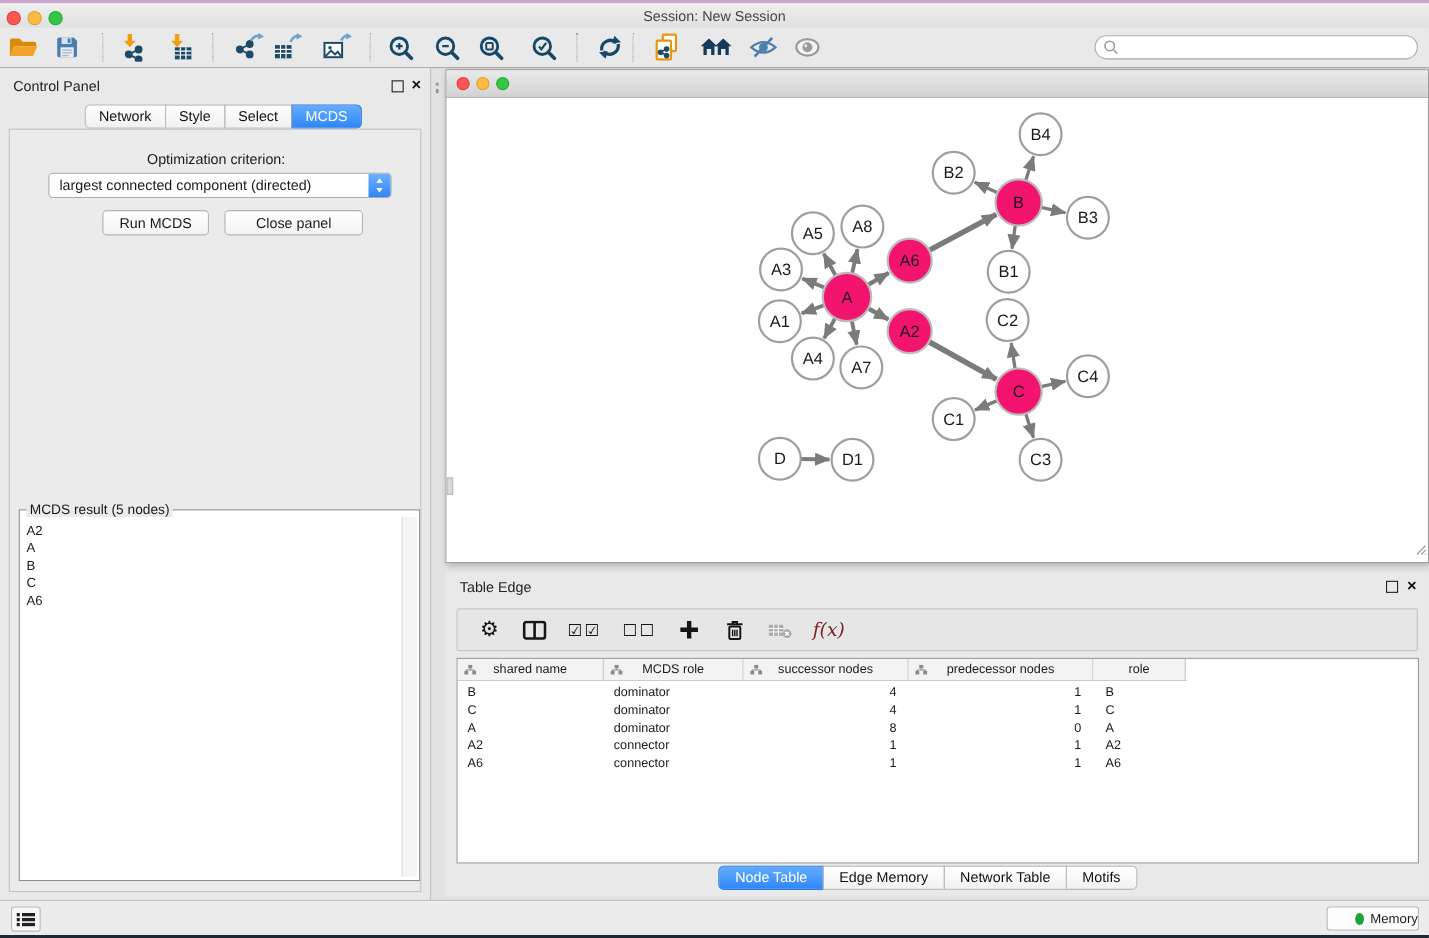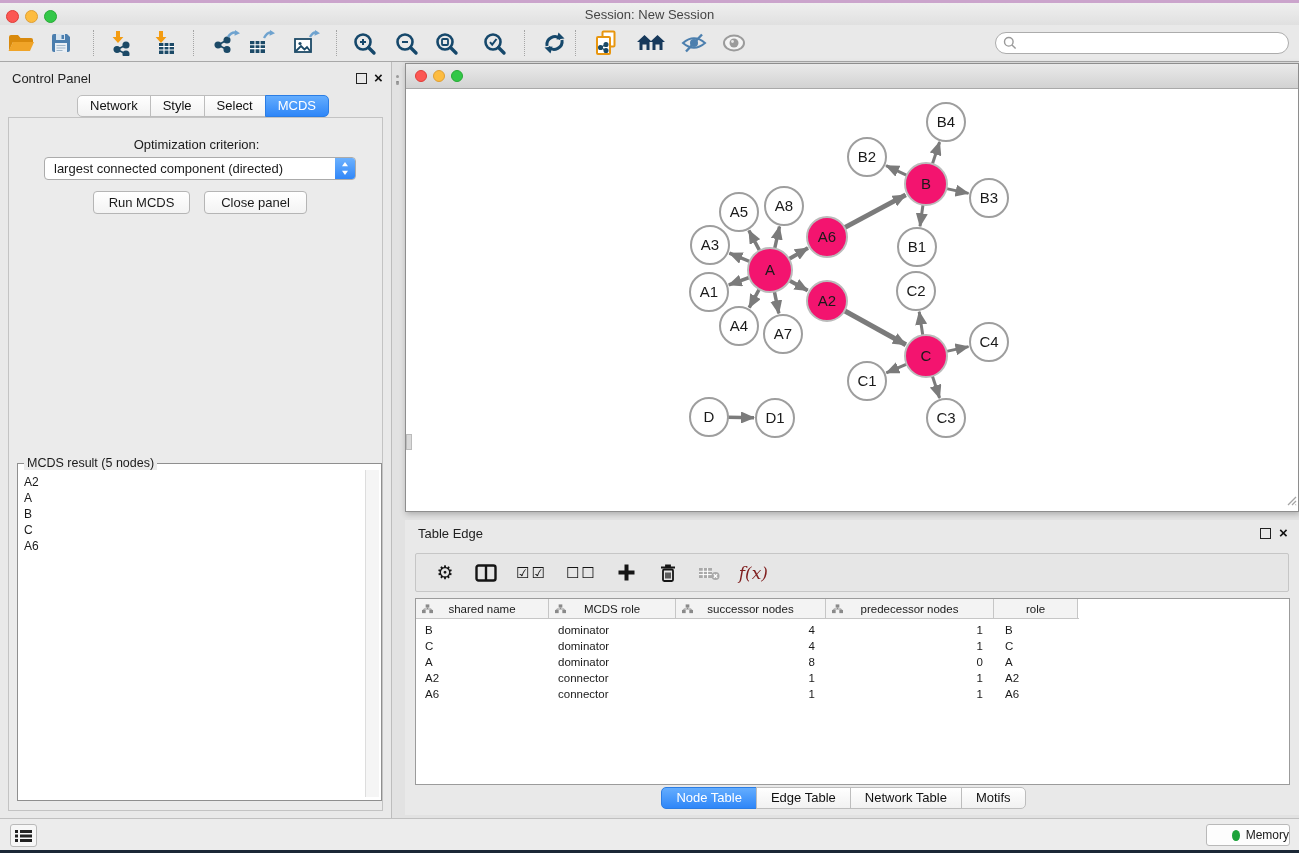--- a/index.html
+++ b/index.html
@@ -42,21 +42,21 @@
   #cp-content { position:absolute; left:8px; top:55px; width:375px; height:694px; background:#EBEBEB; border:1px solid #C3C3C3; }
   #opt-label { position:absolute; left:0; width:375px; top:19px; text-align:center; font-size:13px; }
   #opt-select { position:absolute; left:35px; top:39px; width:312px; height:23px; background:#fff; border:1px solid #ABABAB;
     border-radius:4px; display:flex; align-items:center; }
   #opt-select .sel-text { flex:1; font-size:13px; padding-left:9px; white-space:nowrap; overflow:hidden; }
   #opt-select .stepper { width:20px; height:21px; border-radius:0 3px 3px 0; background:linear-gradient(#6CB1FE,#3187F8);
     display:flex; align-items:center; justify-content:center; }
   .cp-btn { position:absolute; top:73px; height:23px; background:linear-gradient(#FFFFFF,#F3F3F3); border:1px solid #B5B5B5;
     border-radius:4px; font-size:13px; text-align:center; line-height:21px; }
   #run-btn { left:84px; width:97px; }
-  #closepanel-btn { left:195px; width:103px; }
+  #closepanel-btn { left:195px; width:126px; }
   #result-group { position:absolute; left:8px; top:345px; width:365px; height:338px; border:1px solid #8F8F8F; background:#fff; }
   #result-legend { position:absolute; left:6px; top:-8px; background:#EBEBEB; padding:0 3px; font-size:12.5px; }
   #mcds-result-list { position:absolute; left:2px; top:10px; right:20px; bottom:2px; overflow:hidden; }
   .result-item { font-size:12px; line-height:16px; padding-left:4px; }
   #result-scrollbar { position:absolute; top:6px; right:2px; bottom:3px; width:14px; background:#F5F5F5; border-left:1px solid #DDDDDD; }
 
   
   #splitter-dots { position:absolute; left:396px; top:75px; width:3px; height:14px;
     background:radial-gradient(circle 1.5px, #888 1px, transparent 1.5px); }
   #splitter-dots i { display:block; width:3px; height:3px; background:#9a9a9a; border-radius:50%; margin-bottom:4px; }
@@ -550,21 +550,21 @@
           <span class="td c1">connector</span>
           <span class="td c2">1</span>
           <span class="td c3">1</span>
           <span class="td c4">A6</span>
         </div>
       </div>
   </div>
 
   <div id="table-panel-tabs">
       <div class="seg-tab sel">Node Table</div>
-      <div class="seg-tab">Edge Table</div>
+      <div class="seg-tab">Edge Memory</div>
       <div class="seg-tab">Network Table</div>
       <div class="seg-tab">Motifs</div>
     </div>
 </div>
 
 <div id="statusbar">
   <div id="list-btn">
     <svg width="17" height="14" viewBox="0 0 17 14">
       <g fill="#222">
         <rect x="0" y="1" width="3" height="3"></rect>

